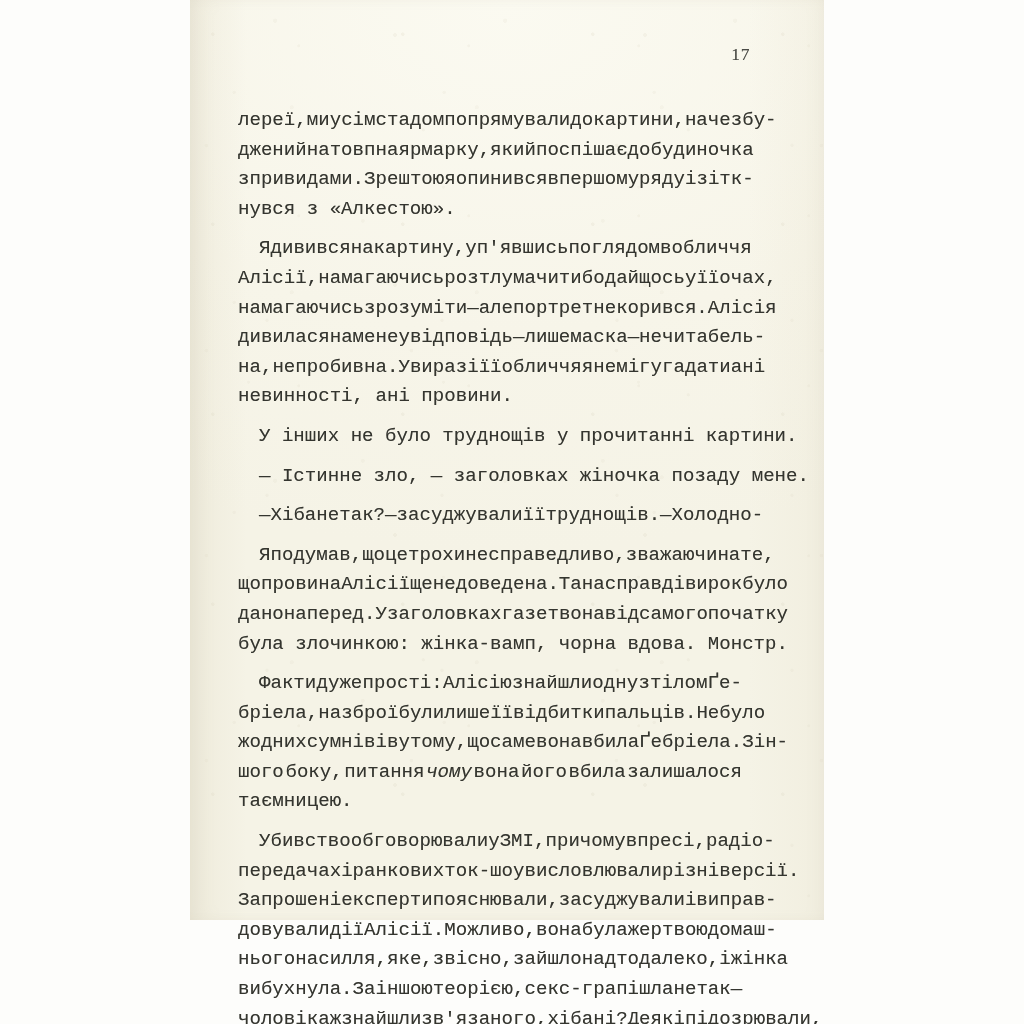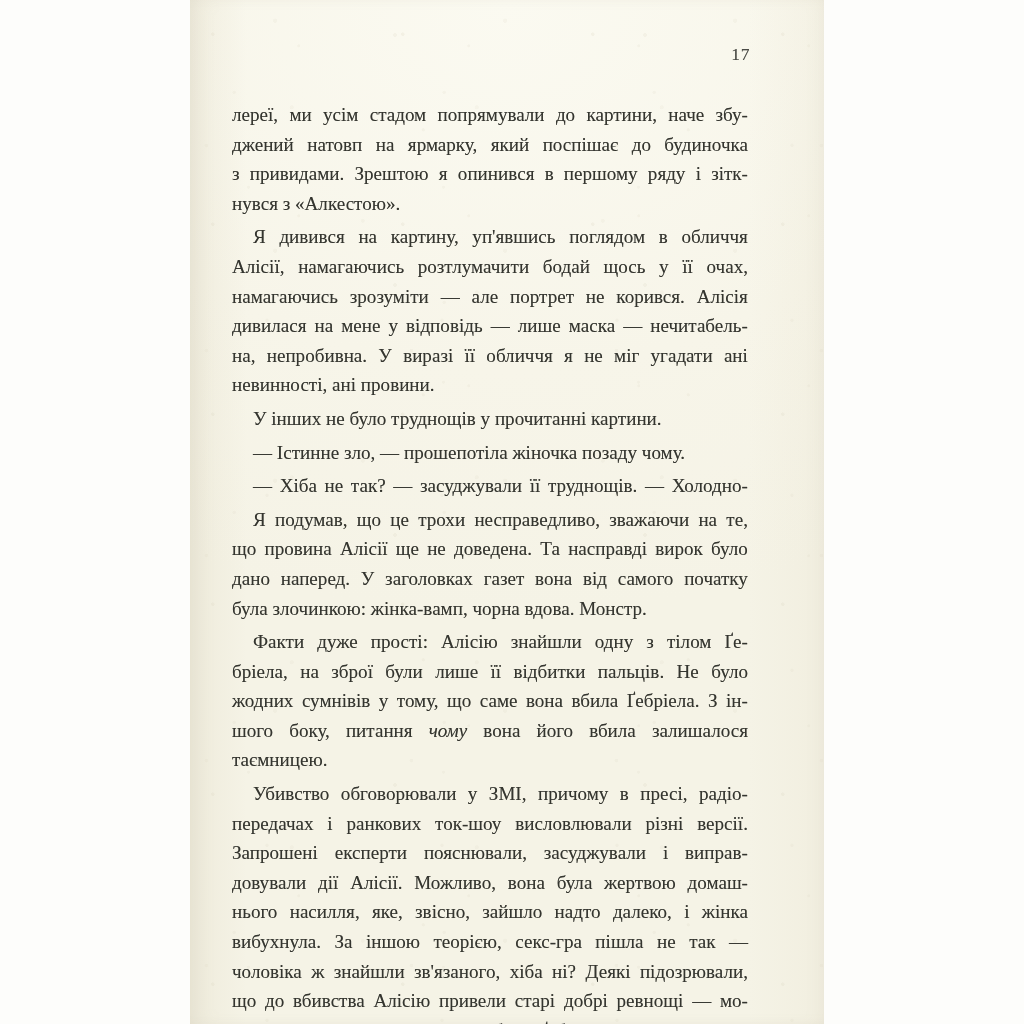--- a/index.html
+++ b/index.html
@@ -20,21 +20,21 @@
     height: 1024px;
     background: #fdfdfb;
   }
 
   
   #book-page {
     position: absolute;
     left: 190px;
     top: 0px;
     width: 634px;
-    height: 1024px;
+    height: 920px;
     background:
       radial-gradient(ellipse 120% 60% at 50% 0%, #fbfaf1 0%, #f7f5e9 60%, #f5f3e6 100%);
     background-color: #f8f6ec;
     box-shadow: inset 14px 0 24px -14px rgba(140,132,110,0.22),
                 inset -10px 0 22px -14px rgba(140,132,110,0.16);
   }
 
   
   #paper-grain {
     position: absolute;
@@ -89,24 +89,25 @@
     width: 524px;
     color: #34352f;
     font-size: 19.1px;
     line-height: 29.6px;
     text-align: justify;
     text-justify: inter-word;
     -webkit-font-smoothing: antialiased;
   }
 
   #text-column .para {
-    margin: 4px;
+    margin: 10px;
     text-indent: 0;
     white-space: pre-wrap;
     word-spacing: 0px;
+    font-family: Liberation Mono, monospace;
   }
 
   
   .tline {
     display: block;
     white-space: pre;
   }
   .tline.just {
     display: flex;
     justify-content: space-between;
@@ -138,21 +139,21 @@
   <div id="book-page">
     <div id="paper-grain"></div>
     <div id="paper-shade"></div>
 
     <div id="folio">17</div>
 
     <div id="text-column">
         <p class="para"><span class="tline just"><span>лереї,</span><span>ми</span><span>усім</span><span>стадом</span><span>попрямували</span><span>до</span><span>картини,</span><span>наче</span><span>збу-</span></span><span class="tline just"><span>джений</span><span>натовп</span><span>на</span><span>ярмарку,</span><span>який</span><span>поспішає</span><span>до</span><span>будиночка</span></span><span class="tline just"><span>з</span><span>привидами.</span><span>Зрештою</span><span>я</span><span>опинився</span><span>в</span><span>першому</span><span>ряду</span><span>і</span><span>зітк-</span></span><span class="tline">нувся з «Алкестою».</span></p>
         <p class="para"><span class="tline just indent"><span>Я</span><span>дивився</span><span>на</span><span>картину,</span><span>уп'явшись</span><span>поглядом</span><span>в</span><span>обличчя</span></span><span class="tline just"><span>Алісії,</span><span>намагаючись</span><span>розтлумачити</span><span>бодай</span><span>щось</span><span>у</span><span>її</span><span>очах,</span></span><span class="tline just"><span>намагаючись</span><span>зрозуміти</span><span>—</span><span>але</span><span>портрет</span><span>не</span><span>корився.</span><span>Алісія</span></span><span class="tline just"><span>дивилася</span><span>на</span><span>мене</span><span>у</span><span>відповідь</span><span>—</span><span>лише</span><span>маска</span><span>—</span><span>нечитабель-</span></span><span class="tline just"><span>на,</span><span>непробивна.</span><span>У</span><span>виразі</span><span>її</span><span>обличчя</span><span>я</span><span>не</span><span>міг</span><span>угадати</span><span>ані</span></span><span class="tline">невинності, ані провини.</span></p>
         <p class="para"><span class="tline indent">У інших не було труднощів у прочитанні картини.</span></p>
-        <p class="para"><span class="tline indent">— Істинне зло, — прошепотіла жіночка позаду чому.</span></p>
+        <p class="para"><span class="tline indent">— Істинне зло, — заголовках жіночка позаду мене.</span></p>
         <p class="para"><span class="tline just indent"><span>—</span><span>Хіба</span><span>не</span><span>так?</span><span>—</span><span>засуджували</span><span>її</span><span>труднощів.</span><span>—</span><span>Холодно-</span></span></p>
         <p class="para"><span class="tline just indent"><span>Я</span><span>подумав,</span><span>що</span><span>це</span><span>трохи</span><span>несправедливо,</span><span>зважаючи</span><span>на</span><span>те,</span></span><span class="tline just"><span>що</span><span>провина</span><span>Алісії</span><span>ще</span><span>не</span><span>доведена.</span><span>Та</span><span>насправді</span><span>вирок</span><span>було</span></span><span class="tline just"><span>дано</span><span>наперед.</span><span>У</span><span>заголовках</span><span>газет</span><span>вона</span><span>від</span><span>самого</span><span>початку</span></span><span class="tline">була злочинкою: жінка-вамп, чорна вдова. Монстр.</span></p>
         <p class="para"><span class="tline just indent"><span>Факти</span><span>дуже</span><span>прості:</span><span>Алісію</span><span>знайшли</span><span>одну</span><span>з</span><span>тілом</span><span>Ґе-</span></span><span class="tline just"><span>бріела,</span><span>на</span><span>зброї</span><span>були</span><span>лише</span><span>її</span><span>відбитки</span><span>пальців.</span><span>Не</span><span>було</span></span><span class="tline just"><span>жодних</span><span>сумнівів</span><span>у</span><span>тому,</span><span>що</span><span>саме</span><span>вона</span><span>вбила</span><span>Ґебріела.</span><span>З</span><span>ін-</span></span><span class="tline just"><span>шого</span><span>боку,</span><span>питання</span><span><i class="em">чому</i></span><span>вона</span><span>його</span><span>вбила</span><span>залишалося</span></span><span class="tline">таємницею.</span></p>
         <p class="para"><span class="tline just indent"><span>Убивство</span><span>обговорювали</span><span>у</span><span>ЗМІ,</span><span>причому</span><span>в</span><span>пресі,</span><span>радіо-</span></span><span class="tline just"><span>передачах</span><span>і</span><span>ранкових</span><span>ток-шоу</span><span>висловлювали</span><span>різні</span><span>версії.</span></span><span class="tline just"><span>Запрошені</span><span>експерти</span><span>пояснювали,</span><span>засуджували</span><span>і</span><span>виправ-</span></span><span class="tline just"><span>довували</span><span>дії</span><span>Алісії.</span><span>Можливо,</span><span>вона</span><span>була</span><span>жертвою</span><span>домаш-</span></span><span class="tline just"><span>нього</span><span>насилля,</span><span>яке,</span><span>звісно,</span><span>зайшло</span><span>надто</span><span>далеко,</span><span>і</span><span>жінка</span></span><span class="tline just"><span>вибухнула.</span><span>За</span><span>іншою</span><span>теорією,</span><span>секс-гра</span><span>пішла</span><span>не</span><span>так</span><span>—</span></span><span class="tline just"><span>чоловіка</span><span>ж</span><span>знайшли</span><span>зв'язаного,</span><span>хіба</span><span>ні?</span><span>Деякі</span><span>підозрювали,</span></span><span class="tline just"><span>що</span><span>до</span><span>вбивства</span><span>Алісію</span><span>привели</span><span>старі</span><span>добрі</span><span>ревнощі</span><span>—</span><span>мо-</span></span><span class="tline just"><span>же,</span><span>інша</span><span>жінка?</span><span>Але</span><span>на</span><span>суді</span><span>брат</span><span>Ґебріела</span><span>описав</span><span>його</span><span>як</span></span></p>
       </div>
   </div>
 
 </div>
 
 </body></html>

